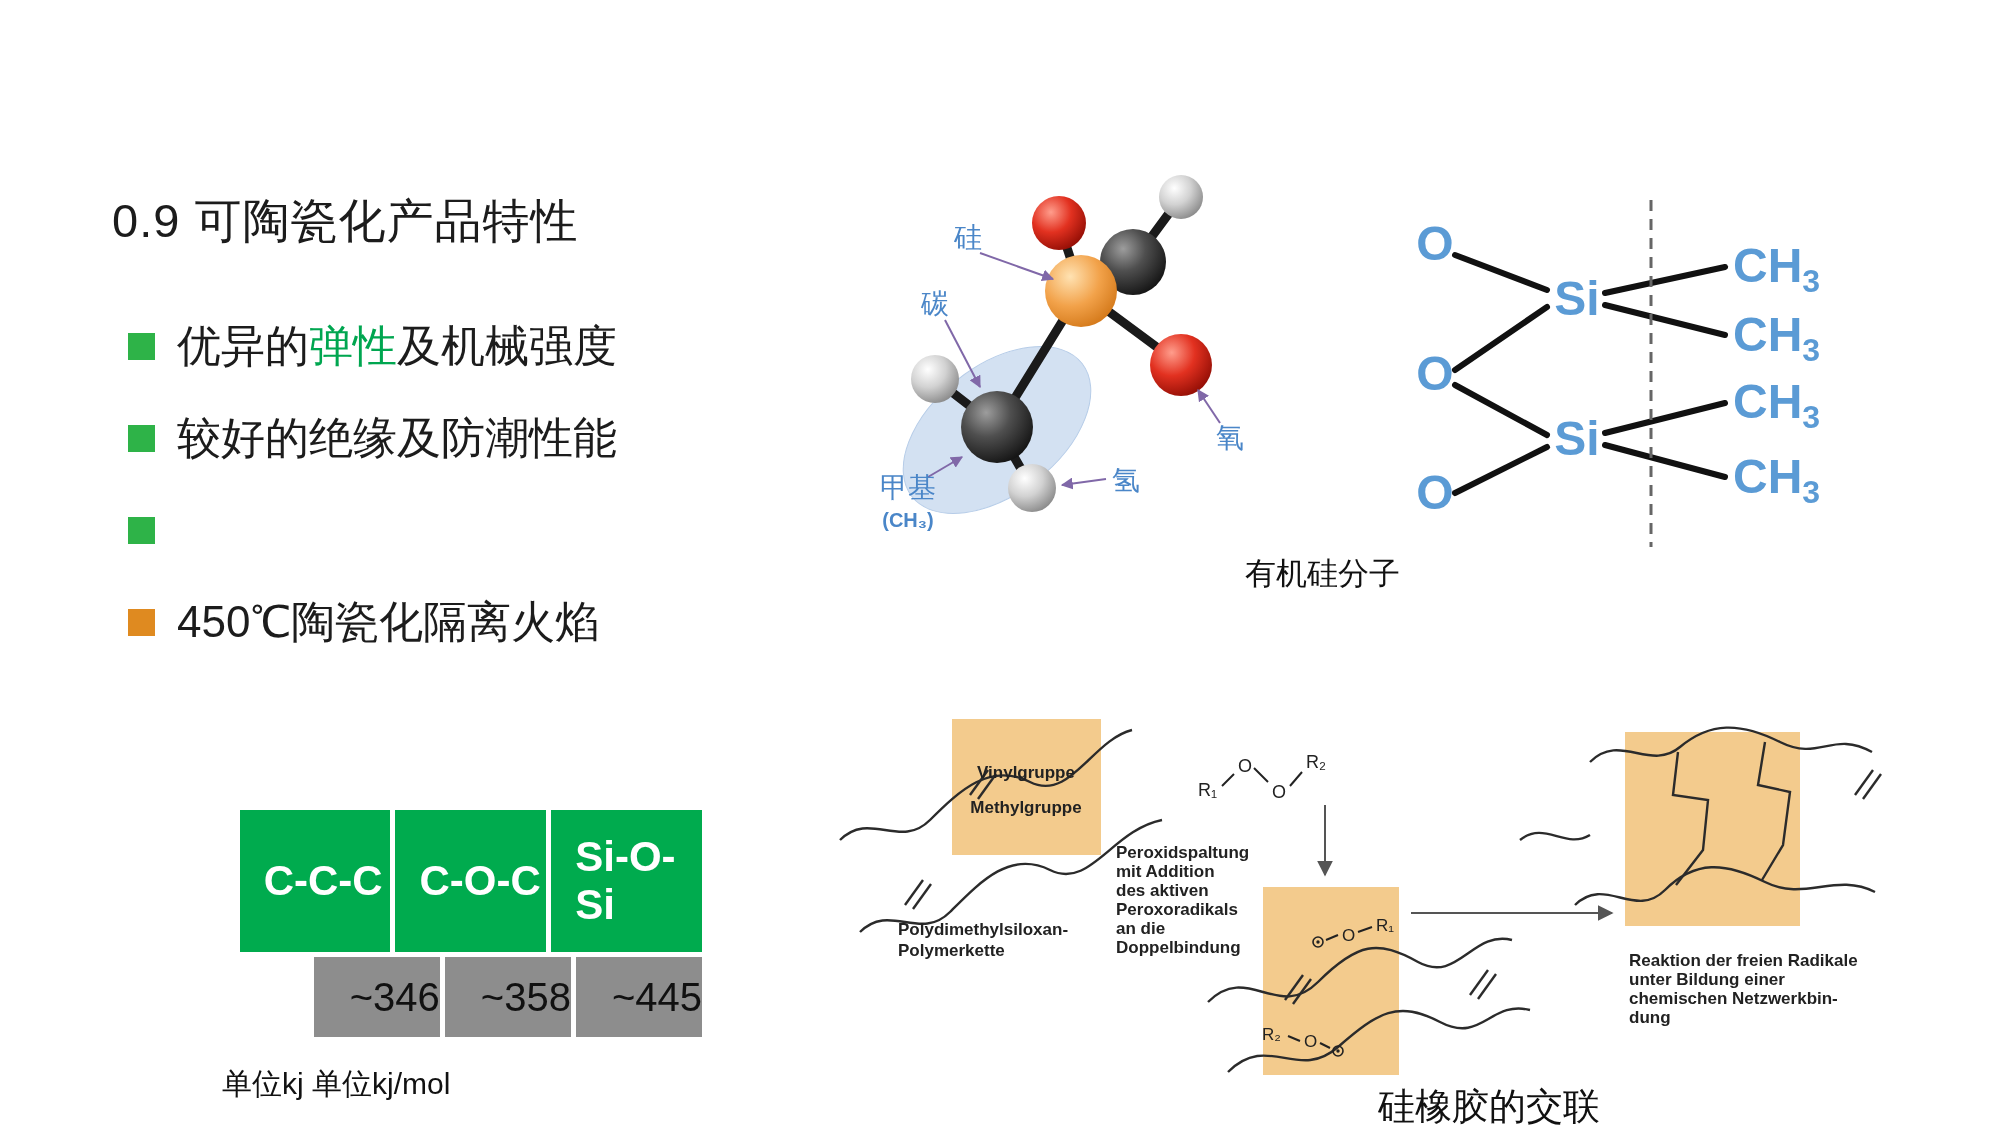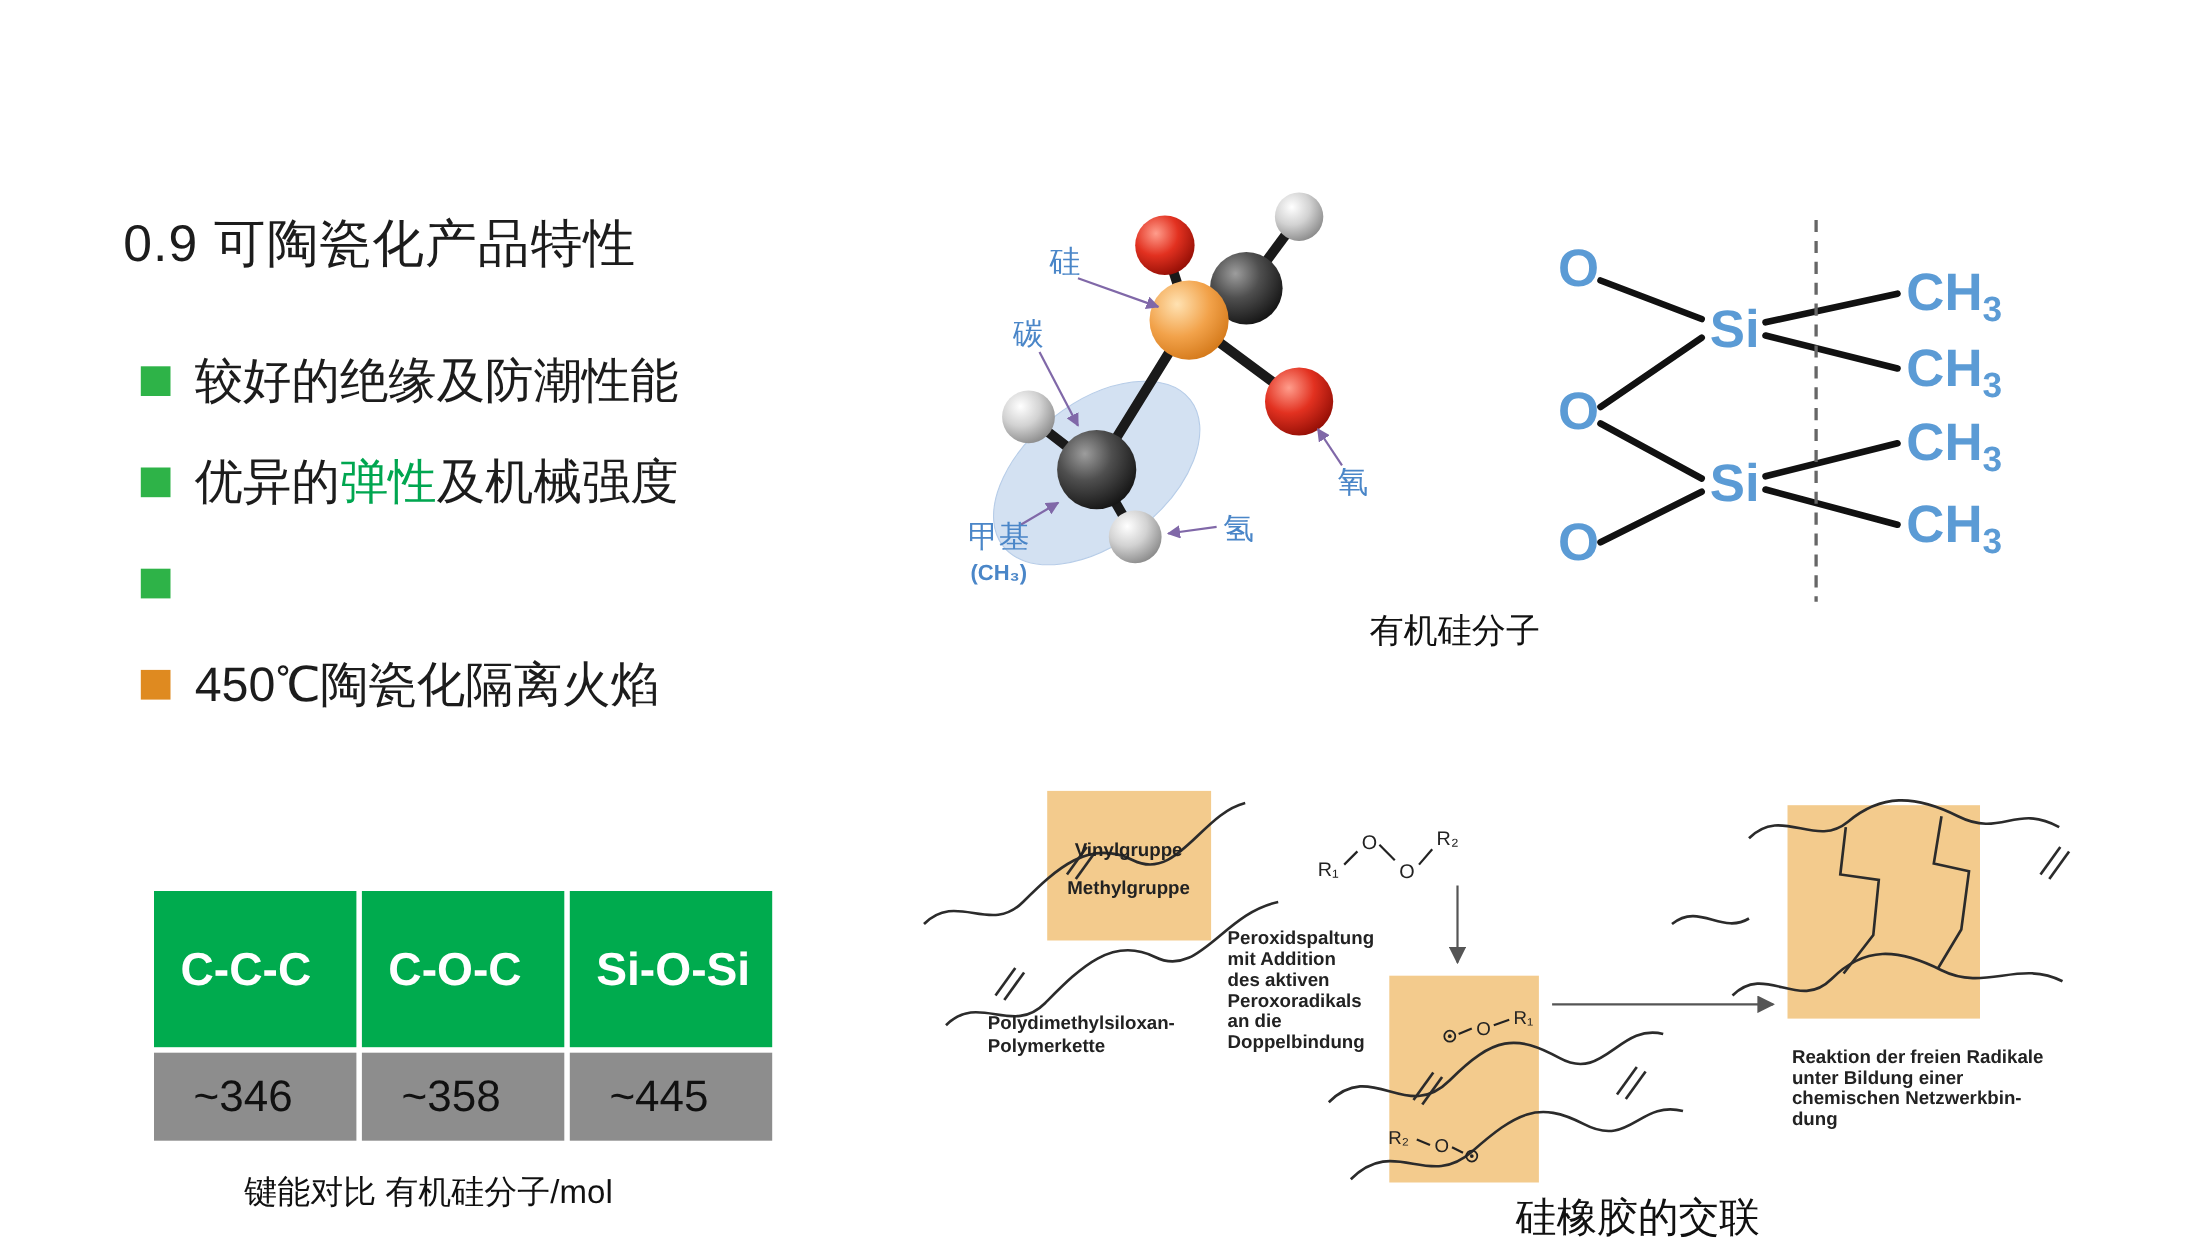--- a/index.html
+++ b/index.html
@@ -8,21 +8,21 @@
 
   .title { position:absolute; left:112px; top:190px; font-size:47px; color:#1c1c1c; font-weight:500; letter-spacing:1px; }
 
   .bullets { position:absolute; left:128px; top:300px; display:flex; flex-direction:column; }
   .bullet-row { display:flex; align-items:center; height:92px; font-size:44px; color:#1c1c1c; }
   .bullet-sq { width:27px; height:27px; margin-right:22px; flex:0 0 auto; }
   .bullet-sq.green { background:#2eb348; }
   .bullet-sq.orange { background:#df8a20; }
   .hl { color:#00a650; }
 
-  .bond-table { position:absolute; left:140px; top:810px; width:562px; display:flex; flex-direction:column; gap:5px; }
+  .bond-table { position:absolute; left:140px; top:810px; width:562px; display:flex; flex-direction:column; gap:5px;align-items:flex-end; }
   .trow { display:flex; gap:5px; }
   .tcell { flex:1; display:flex; align-items:center; padding-left:24px; box-sizing:border-box; }
   .trow.thead .tcell { height:142px; background:#00ab4e; color:#ffffff; font-weight:bold; font-size:42px; }
   .trow.tvals .tcell { height:80px; background:#8d8d8d; color:#111111; font-size:40px;padding-left:36px; }
 
   .caption { position:absolute; color:#111111; }
   .cap-table { left:222px; top:1064px; font-size:30px; }
   .cap-mol { left:1245px; top:553px; font-size:31px; }
   .cap-cross { left:1378px; top:1082px; font-size:37px; }
 
@@ -31,25 +31,25 @@
 </head>
 <body>
 
 <div class="slide">
 
   <div class="title">0.9 可陶瓷化产品特性</div>
 
   <div class="bullets">
     <div class="bullet-row">
       <span class="bullet-sq green"></span>
+      <span><span>优异的</span><span class="hl">弹性</span><span>及机械强度</span></span>
+    </div>
+    <div class="bullet-row">
+      <span class="bullet-sq green"></span>
       <span><span>较好的绝缘及防潮性能</span><span class="hl"></span><span></span></span>
-    </div>
-    <div class="bullet-row">
-      <span class="bullet-sq green"></span>
-      <span><span>优异的</span><span class="hl">弹性</span><span>及机械强度</span></span>
     </div>
     <div class="bullet-row">
       <span class="bullet-sq green"></span>
     </div>
     <div class="bullet-row">
       <span class="bullet-sq orange"></span>
       <span><span>450℃陶瓷化隔离火焰</span><span class="hl"></span><span></span></span>
     </div>
   </div>
 
@@ -58,21 +58,21 @@
       <div class="tcell">C-C-C</div>
       <div class="tcell">C-O-C</div>
       <div class="tcell">Si-O-Si</div>
     </div>
     <div class="trow tvals">
       <div class="tcell">~346</div>
       <div class="tcell">~358</div>
       <div class="tcell">~445</div>
     </div>
   </div>
-  <div class="caption cap-table">键能对比 有机硅分子/mol</div>
+  <div class="caption cap-table">单位kj 单位kj/mol</div>
 
   <svg class="svg-abs" style="left:870px; top:135px;" width="540" height="440" viewBox="0 0 540 440">
     <defs>
       <radialGradient id="gC" cx="35%" cy="30%" r="75%">
         <stop offset="0%" stop-color="#9d9d9d"></stop>
           <stop offset="45%" stop-color="#4f4f4f"></stop>
           <stop offset="100%" stop-color="#141414"></stop>
       </radialGradient>
       <radialGradient id="gH" cx="35%" cy="30%" r="75%">
         <stop offset="0%" stop-color="#ffffff"></stop>

